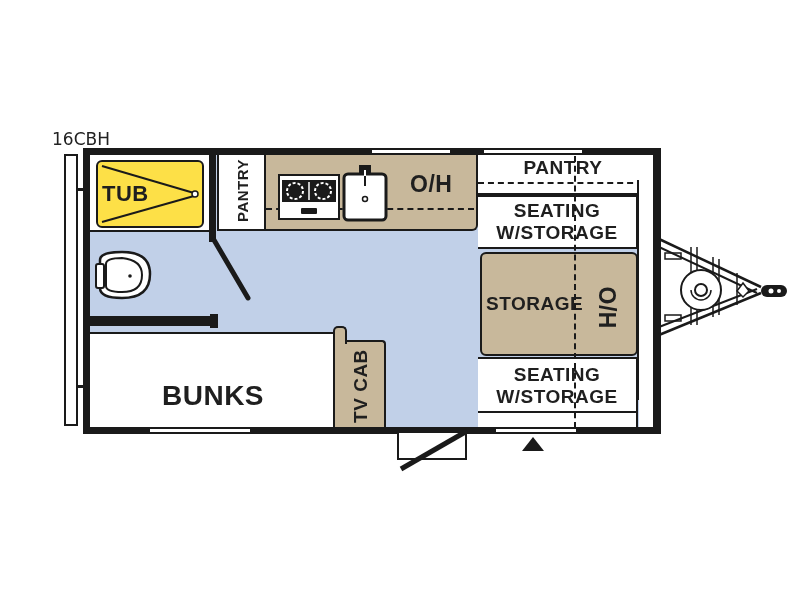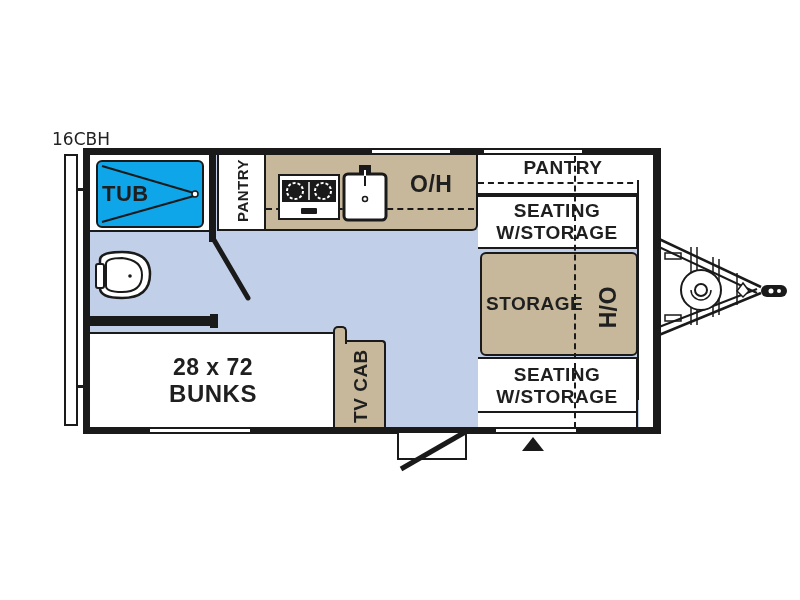--- a/index.html
+++ b/index.html
@@ -29,21 +29,21 @@
 <div class="abs blue" style="left:90px;top:155px;width:563px;height:272px;"></div>
 
 <div class="abs" style="left:372px;top:150px;width:78px;height:3px;background:#fff;"></div>
 <div class="abs" style="left:484px;top:150px;width:98px;height:3px;background:#fff;"></div>
 
 <div class="abs" style="left:150px;top:429px;width:100px;height:3px;background:#fff;"></div>
 <div class="abs" style="left:496px;top:429px;width:80px;height:3px;background:#fff;"></div>
 
 <div class="abs" style="left:90px;top:155px;width:120px;height:77px;background:#fff;border-bottom:2px solid #1a1a1a;"></div>
 <div class="abs wall" style="left:209px;top:155px;width:7px;height:87px;"></div>
-<div class="abs" style="left:96px;top:160px;width:108px;height:68px;border:2px solid #1a1a1a;border-radius:6px;background:#0ea5e9;">
+<div class="abs" style="left:96px;top:160px;width:108px;height:68px;border:2px solid #1a1a1a;border-radius:6px;background:#fde047;">
   <svg width="104" height="64" style="position:absolute;left:0;top:0;">
     <line x1="4" y1="4" x2="96" y2="31" stroke="#1a1a1a" stroke-width="2"></line>
     <line x1="4" y1="60" x2="96" y2="34" stroke="#1a1a1a" stroke-width="2"></line>
     <circle cx="97" cy="32" r="3" fill="#fff" stroke="#1a1a1a" stroke-width="1.5"></circle>
   </svg>
   <div class="abs lbl" style="left:4px;top:19px;font-size:22px;">TUB</div>
 </div>
 
 <svg class="abs" style="left:92px;top:248px;" width="66" height="58">
   <path d="M8 12 Q8 4 30 4 Q58 4 58 26 Q58 50 30 50 Q8 50 8 40 Z" fill="#fff" stroke="#1a1a1a" stroke-width="2.5"></path>
@@ -104,22 +104,21 @@
 
 <div class="abs" style="left:478px;top:357px;width:160px;height:70px;background:#fff;border:2px solid #1a1a1a;border-left:none;border-bottom:none;">
   <div class="abs lbl" style="left:0;top:6px;width:158px;font-size:19px;line-height:20px;">SEATING</div>
   <div class="abs lbl" style="left:0;top:28px;width:158px;font-size:19px;line-height:20px;">W/STORAGE</div>
   <div class="abs" style="left:0;top:52px;width:158px;height:2px;background:#1a1a1a;"></div>
 </div>
 
 <div class="abs dash-v" style="left:574px;top:156px;height:272px;"></div>
 
 <div class="abs" style="left:90px;top:334px;width:246px;height:93px;background:#fff;">
-  <div class="abs lbl" style="left:0;top:20px;width:246px;font-size:23px;">28 x 72</div>
-  <div class="abs lbl" style="left:0;top:46px;width:246px;font-size:24px;">BUNKS</div>
+  <div class="abs lbl" style="left:0;top:46px;width:246px;font-size:28px;">BUNKS</div>
 </div>
 <div class="abs" style="left:90px;top:332px;width:246px;height:2px;background:#1a1a1a;"></div>
 
 <div class="abs tan" style="left:333px;top:340px;width:53px;height:87px;border:2px solid #1a1a1a;border-bottom:none;border-radius:4px 4px 0 0;">
   <div class="abs lbl rot-ccw" style="left:-14px;top:33px;width:80px;font-size:19px;">TV CAB</div>
 </div>
 <div class="abs tan" style="left:333px;top:326px;width:14px;height:18px;border:2px solid #1a1a1a;border-bottom:none;border-radius:5px 5px 0 0;"></div>
 
 <div class="abs" style="left:397px;top:433px;width:70px;height:27px;background:#fff;border:2px solid #1a1a1a;border-top:none;"></div>
 <svg class="abs" style="left:395px;top:425px;" width="80" height="50">

